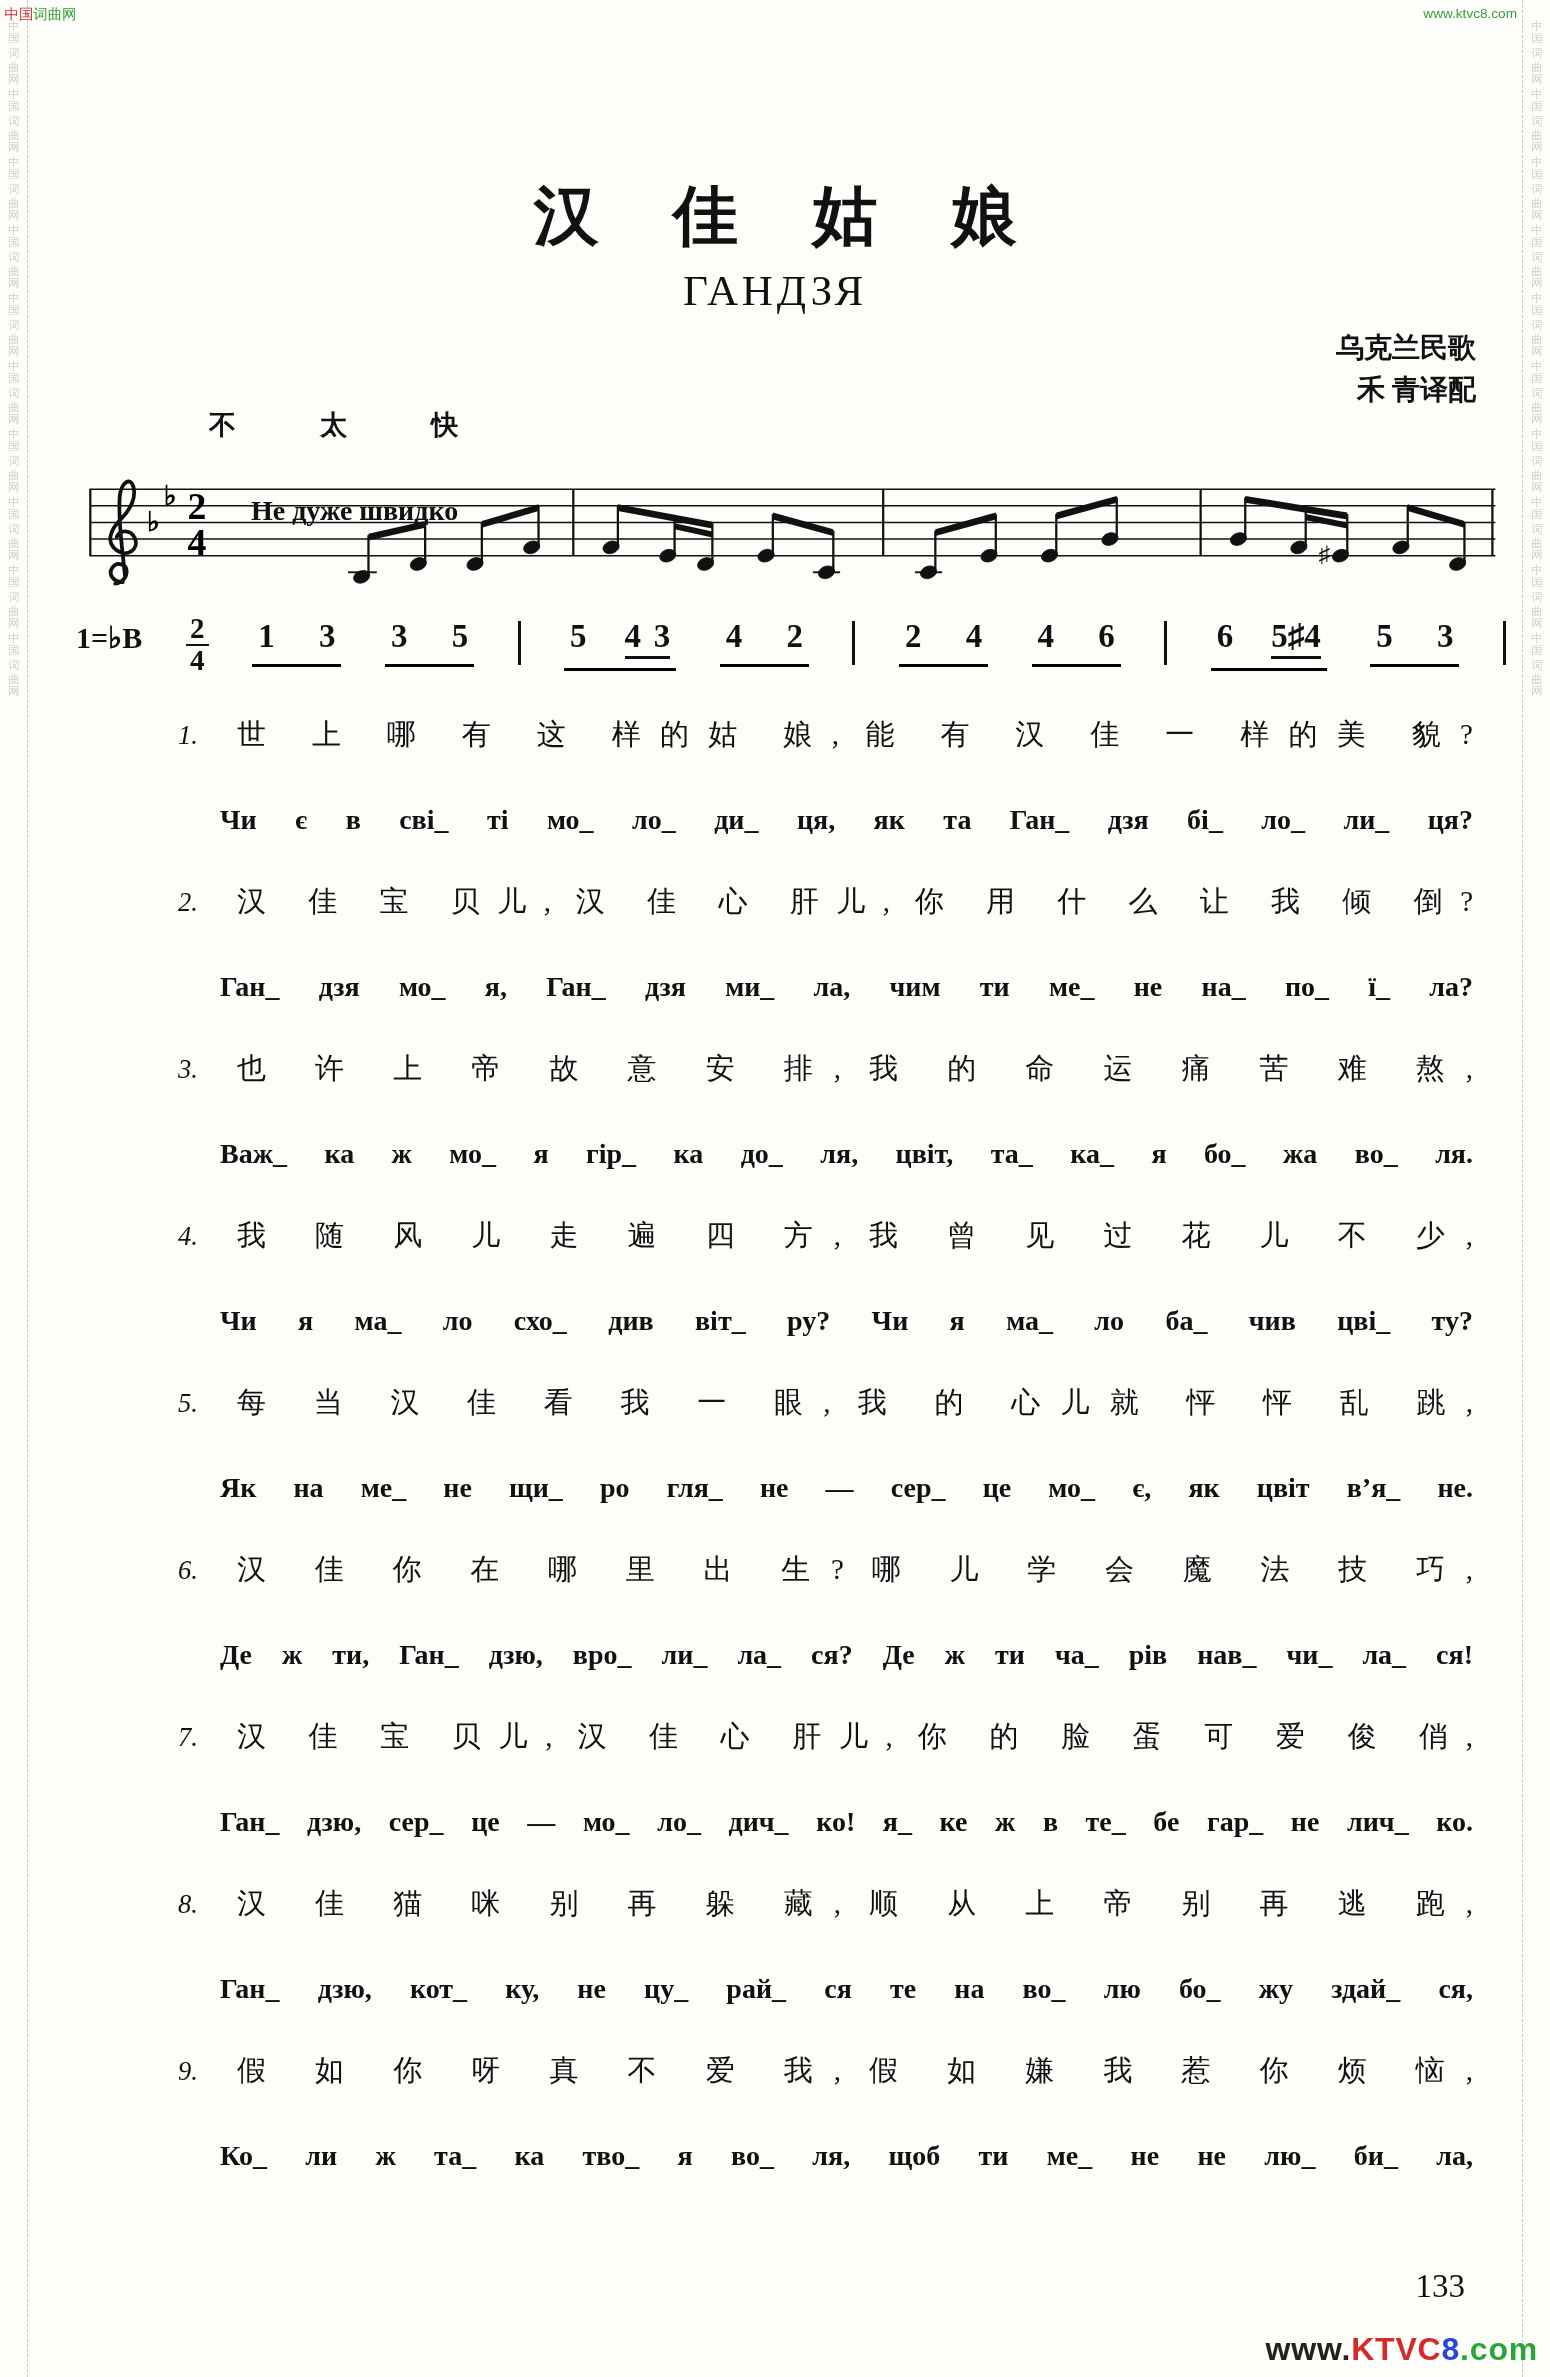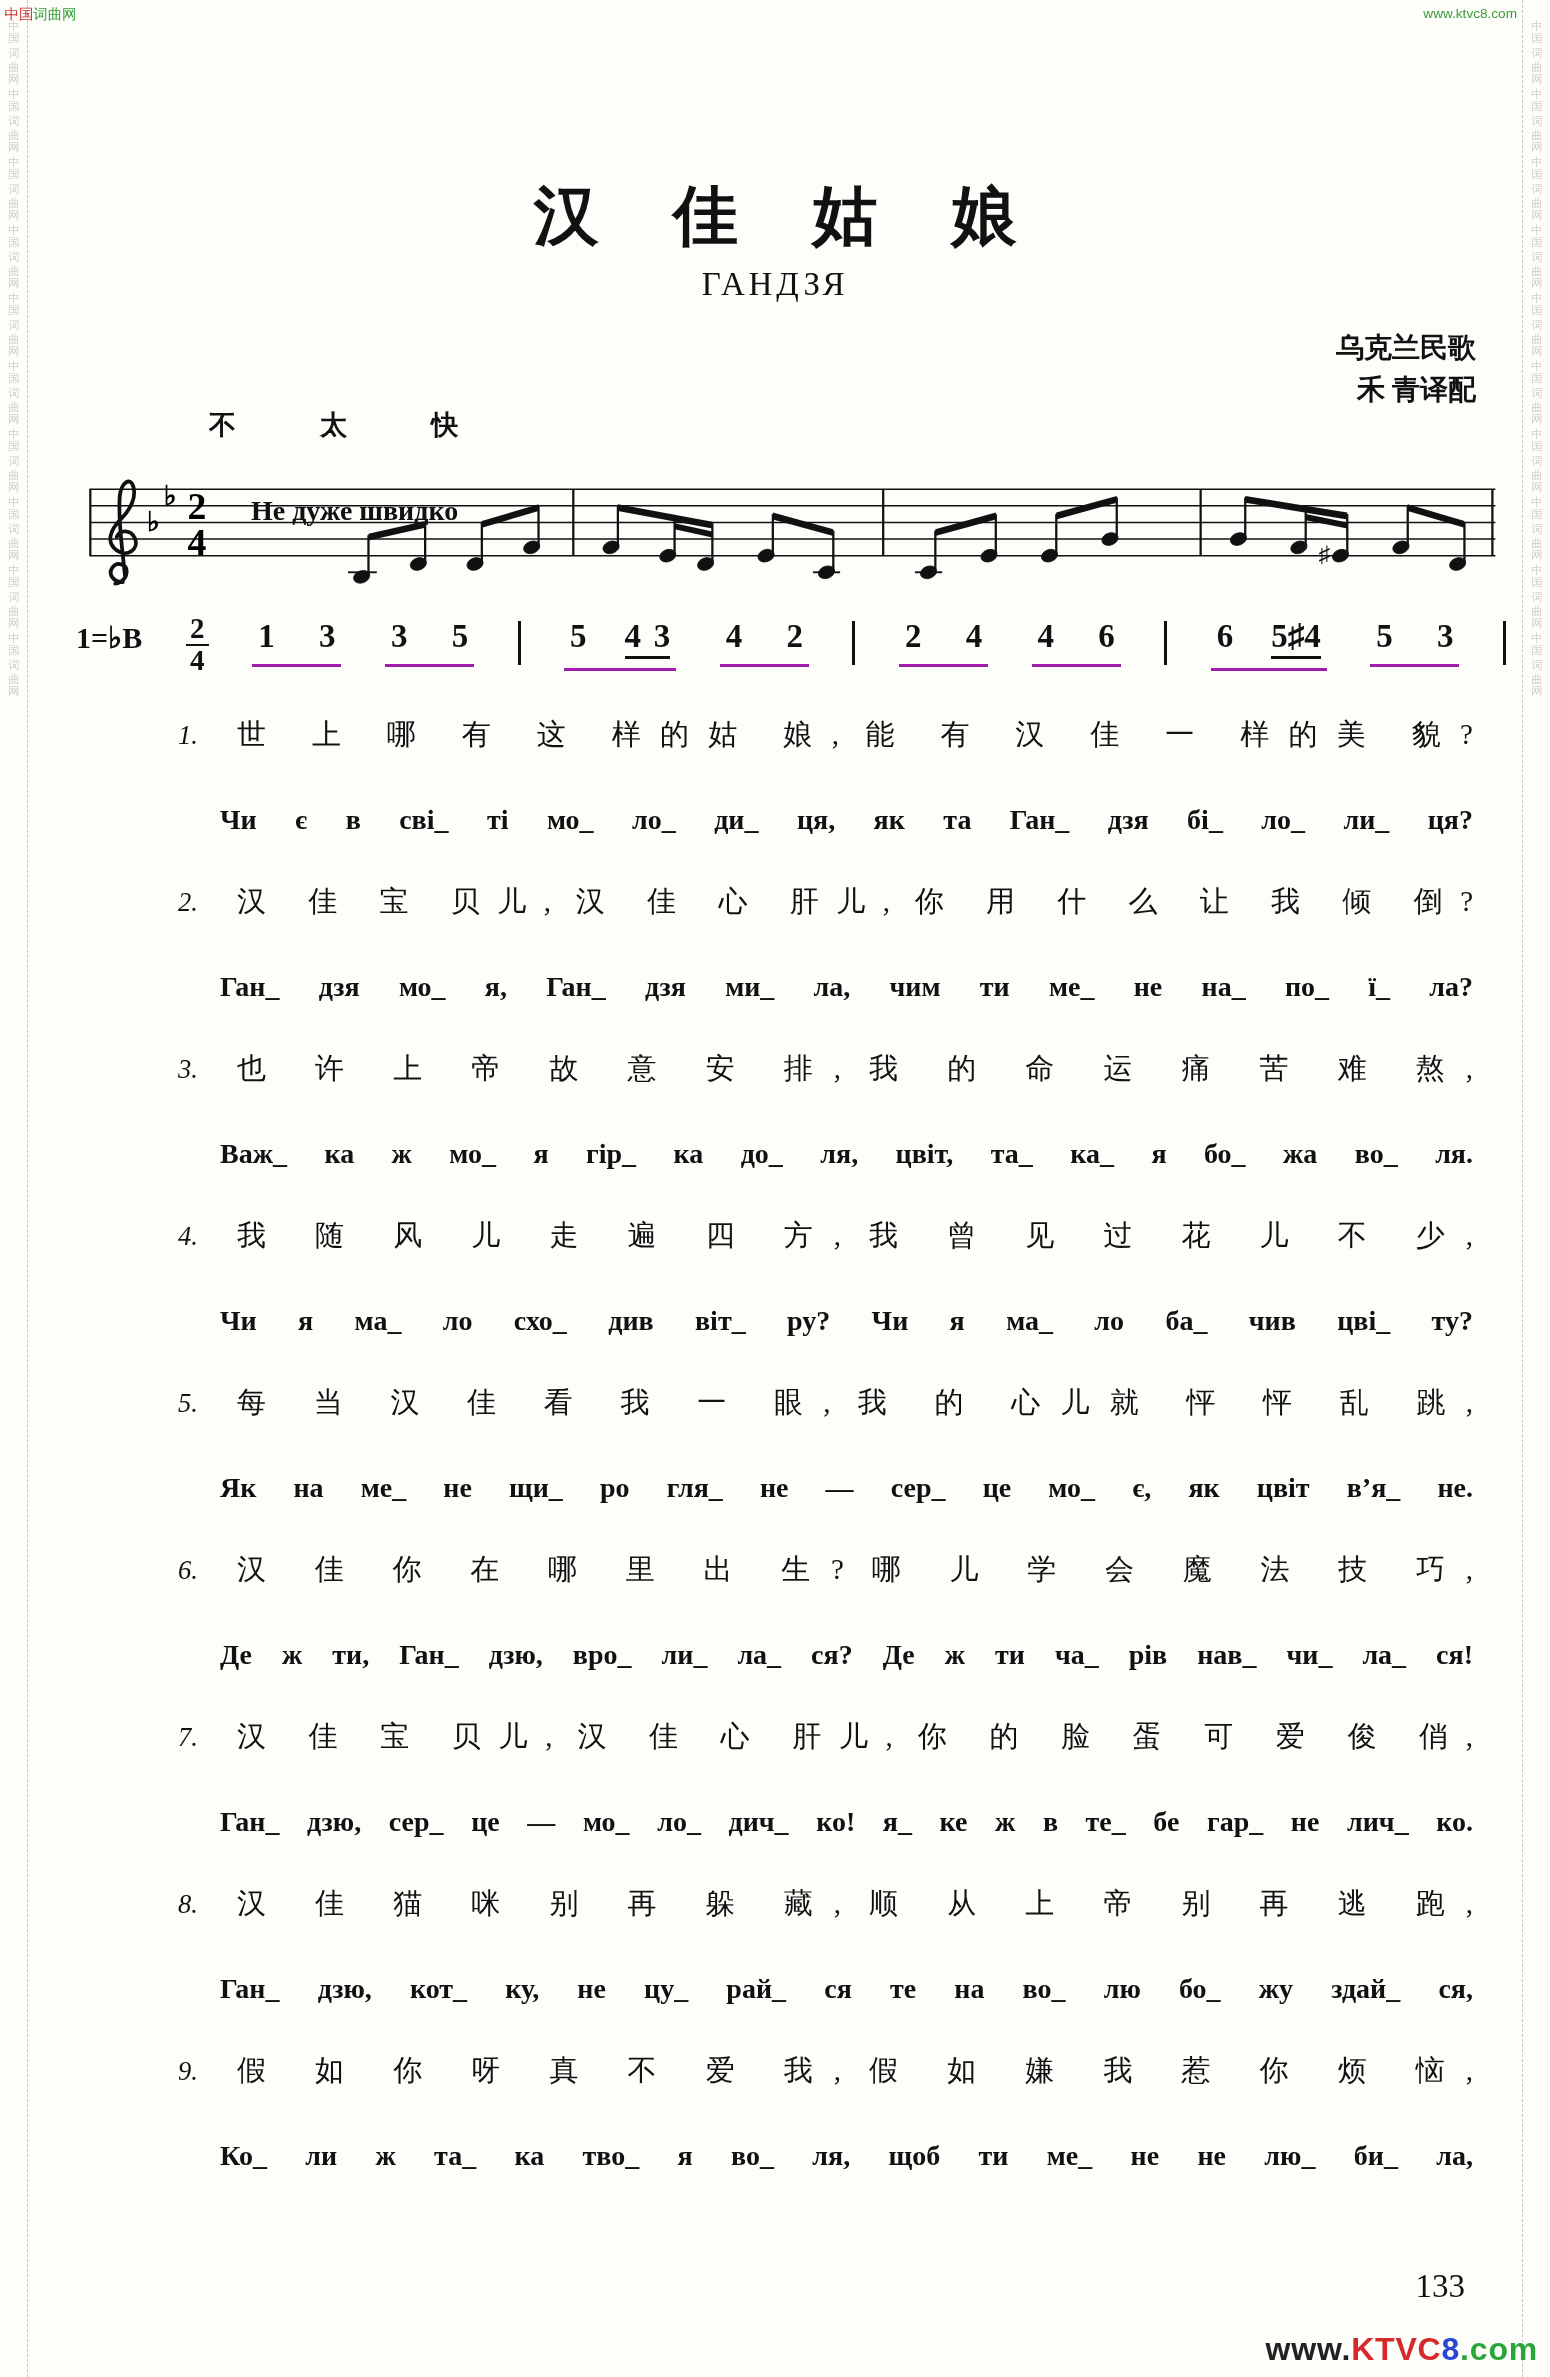--- a/index.html
+++ b/index.html
@@ -21,39 +21,39 @@
   .wm-tl{position:absolute;left:4.5px;top:4.5px;font-size:14.4px;font-family:"Liberation Sans",sans-serif;}
   .wm-tl .a{color:#cc3333;} .wm-tl .b{color:#33a033;}
   .wm-tr{position:absolute;right:33px;top:6px;font-size:13.6px;color:#3a9a3a;font-family:"Liberation Sans",sans-serif;}
   
   .title{
     position:absolute;top:172px;left:0;width:100%;text-align:center;
     font-size:65px;font-weight:bold;letter-spacing:29px;text-indent:29px;
   }
   .subtitle{
     position:absolute;top:266px;left:0;width:100%;text-align:center;
-    font-size:33px;letter-spacing:3.8px;
+    font-size:43px;letter-spacing:3.8px;
   }
   .credits{position:absolute;right:74px;top:327px;text-align:right;font-size:28px;font-weight:600;line-height:42px;}
   .tempo{position:absolute;left:209px;top:408px;line-height:36px;}
   .tempo .cn{font-size:27px;font-weight:bold;}
   .tempo .ua{font-size:28px;font-weight:bold;}
   
   .staff-wrap{position:absolute;left:82px;top:470px;width:1424px;height:129px;}
   
   .jianpu{
     position:absolute;left:76px;top:618px;right:44px;
     display:flex;justify-content:space-between;align-items:flex-start;
     font-weight:bold;font-size:33px;
   }
   .jp-key{font-size:30px;margin-top:2px;}
   .jp-time{display:inline-flex;flex-direction:column;align-items:center;
     font-size:29px;line-height:27px;margin-top:-3px;}
   .jp-time .bar{width:23px;border-top:2.3px solid #111;margin:1.5px 0;}
-  .jp-group{border-bottom:3px solid #a21caf;padding:0 6px 9px 6px;word-spacing:36px;white-space:nowrap;}
+  .jp-group{border-bottom:3px solid #000000;padding:0 6px 9px 6px;word-spacing:36px;white-space:nowrap;}
   .jp-sub{display:inline-block;border-bottom:3px solid #111;padding-bottom:1px;word-spacing:4.5px;margin-left:38px;}
   .jp-barline{width:3px;height:44px;background:#111;margin-top:3px;}
   
   .verses{position:absolute;left:178px;right:77px;top:717px;}
   .verse{margin-bottom:48px;}
   .cn-row{display:flex;align-items:baseline;}
   .vnum{width:59px;flex:0 0 59px;font-style:italic;font-size:26.5px;}
   .cn{flex:1;font-size:29px;font-weight:500;line-height:35px;
       text-align:justify;text-align-last:justify;}
   .ua{margin-left:42px;margin-top:51px;font-size:28px;font-weight:bold;line-height:33px;

